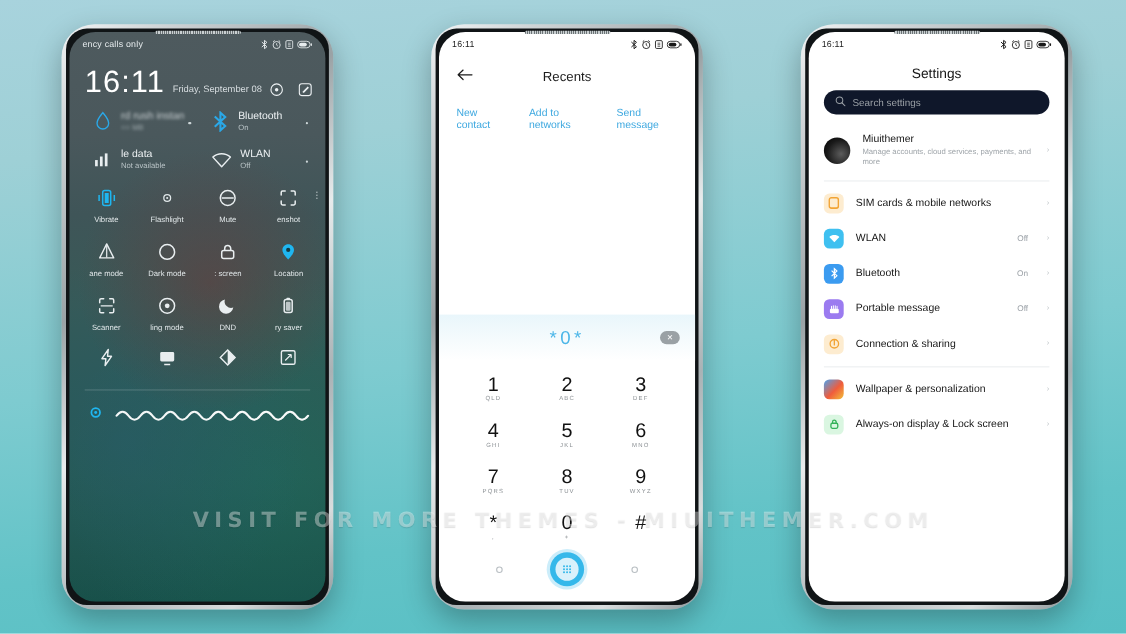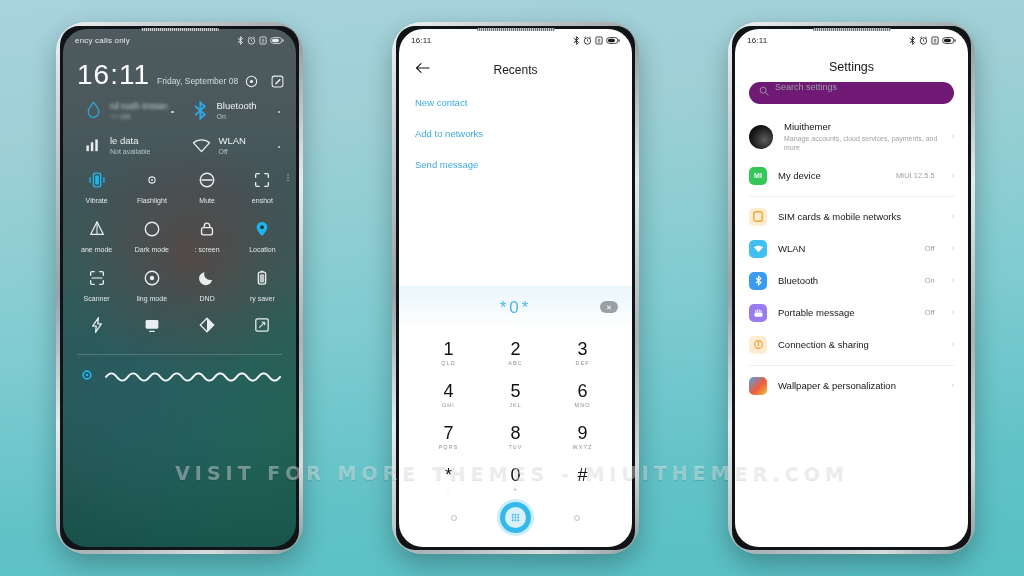--- a/index.html
+++ b/index.html
@@ -94,21 +94,21 @@
   .shade-divider { height: 1px; background: rgba(255,255,255,.18); margin: 12px 14px 0 14px; }
   .brightness { display: flex; align-items: center; gap: 9px; padding: 12px 14px 0 16px; }
   .bwave { flex: 1; height: 18px; }
 
   
   .dialer { width: 100%; height: 100%; background: #ffffff; display: flex; flex-direction: column; color: #1c1c1c; }
   .dialer .statusbar { color: #1a1a1a; }
   .dl-header { display: flex; align-items: flex-end; padding: 8px 14px 6px 14px; position: relative; }
   .dl-back { width: 18px; height: 18px; display: flex; align-items: center; justify-content: center; }
   .dl-title { position: absolute; left: 0; right: 0; text-align: center; font-size: 12px; color: #1d1d1d; pointer-events: none; }
-  .dl-actions { padding: 14px 16px 0 16px; display: flex; flex-direction: column; gap: 20px; }
+  .dl-actions { padding: 14px 16px 0 16px; display: flex; flex-direction: row; gap: 20px; }
   .dl-action { font-size: 9.5px; color: #3fa9e0; }
   .dl-spacer { flex: 1; }
   .dl-numwrap {
     position: relative;
     background: linear-gradient(180deg,#e9f6fb 0%, #f5fbfd 55%, #ffffff 100%);
     padding: 12px 12px 10px 12px; display: flex; align-items: center; justify-content: center;
   }
   .dl-num { font-size: 17px; color: #4cb6e8; letter-spacing: 3px; font-weight: 400; }
   .dl-del { position: absolute; right: 14px; top: 50%; transform: translateY(-50%); width: 18px; height: 12px; border-radius: 6px; background: #9aa1a5; display: flex; align-items: center; justify-content: center; }
   .dl-del span { color: #fff; font-size: 7px; line-height: 1; }
@@ -118,21 +118,21 @@
   .key .s { font-size: 5.4px; color: #8b9094; letter-spacing: 1.1px; margin-top: 2px; height: 7px; }
   .dl-bottom { display: flex; align-items: center; justify-content: space-around; padding: 4px 30px 14px 30px; }
   .navdot { width: 6px; height: 6px; border-radius: 50%; border: 1px solid #b9bfc3; }
   .callbtn { width: 31px; height: 31px; border-radius: 50%; background: #35b8ea; display: flex; align-items: center; justify-content: center; box-shadow: 0 0 0 3px rgba(53,184,234,.25); }
   .callbtn .inner { width: 21px; height: 21px; border-radius: 50%; background: #d9f1fb; display: flex; align-items: center; justify-content: center; }
 
   
   .settings { width: 100%; height: 100%; background: #fff; color: #141414; display: flex; flex-direction: column; }
   .settings .statusbar { color: #1a1a1a; }
   .st-title { text-align: center; font-size: 12.5px; padding: 9px 0 8px 0; color: #171717; }
-  .searchbox { margin: 0 14px 10px 14px; height: 22px; border-radius: 12px; background: #701a75; display: flex; gap: 6px; padding: 0 10px; }
+  .searchbox { margin: 0 14px 10px 14px; height: 22px; border-radius: 12px; background: #0f172a; display: flex; align-items: center; gap: 6px; padding: 0 10px; }
   .searchbox .ph { font-size: 9px; color: #9aa0a6; }
   .st-list { flex: 1; overflow: hidden; }
   .st-row { display: flex; align-items: center; padding: 7px 14px; gap: 11px; position: relative; }
   .st-ic { width: 18px; height: 18px; border-radius: 5px; display: flex; align-items: center; justify-content: center; flex: none; }
   .st-ic.lg { width: 24px; height: 24px; border-radius: 50%; }
   .st-body { flex: 1; display: flex; flex-direction: column; }
   .st-name { font-size: 9.5px; color: #161616; line-height: 1.25; }
   .st-desc { font-size: 7px; color: #9da3a8; line-height: 1.35; margin-top: 1px; }
   .st-val { font-size: 7.5px; color: #9aa0a6; margin-right: 6px; }
   .st-chev { color: #c2c7cb; font-size: 7px; }
@@ -598,28 +598,20 @@
 
           <div class="st-row">
             <span class="st-ic lg" style="background:radial-gradient(circle at 65% 62%, #5c5c5c 0%, #1a1a1a 58%, #000 100%);"></span>
             <span class="st-body">
               <span class="st-name">Miuithemer</span>
               <span class="st-desc">Manage accounts, cloud services, payments, and more</span>
             </span>
             <span class="st-chev">›</span>
           </div>
 
-          <div class="st-row">
-            <span class="st-ic" style="background:#34c759;color:#fff;font-size:7px;font-weight:700;">MI</span>
-            <span class="st-body">
-              <span class="st-name">My device</span>
-            </span>
-            <span class="st-val">MIUI 12.5.5</span>
-            <span class="st-chev">›</span>
-          </div>
 
           <div class="st-sep"></div>
 
           <div class="st-row">
             <span class="st-ic" style="background:#fdecd0;">
               <svg width="10" height="11" viewBox="0 0 10 11">
                   <rect x="0.8" y="0.8" width="8.4" height="9.4" rx="2" fill="none" stroke="#f2a435" stroke-width="1.4"></rect>
                 </svg>
             </span>
             <span class="st-body">
@@ -687,20 +679,32 @@
           <div class="st-sep"></div>
 
           <div class="st-row">
             <span class="st-ic" style="background:linear-gradient(135deg,#4aa3f0 0%,#f05c3c 55%,#f2c03a 100%);"></span>
             <span class="st-body">
                 <span class="st-name">Wallpaper &amp; personalization</span>
               </span>
             <span class="st-chev">›</span>
           </div>
 
+          <div class="st-row">
+            <span class="st-ic" style="background:#daf6e1;">
+              <svg width="11" height="11" viewBox="0 0 12 12">
+                  <rect x="2.6" y="5.2" width="6.8" height="5" rx="1.4" fill="none" stroke="#34b259" stroke-width="1.3"></rect>
+                  <path d="M4.2 5.2V4a1.8 1.8 0 0 1 3.6 0v1.2" fill="none" stroke="#34b259" stroke-width="1.3"></path>
+                </svg>
+            </span>
+            <span class="st-body">
+                <span class="st-name">Always-on display &amp; Lock screen</span>
+              </span>
+            <span class="st-chev">›</span>
+          </div>
 
         </div>
       </div>
     </div>
   </div>
 </div>
 
 <div class="watermark">VISIT  FOR  MORE  THEMES   -   MIUITHEMER.COM</div>
 
 </body></html>

